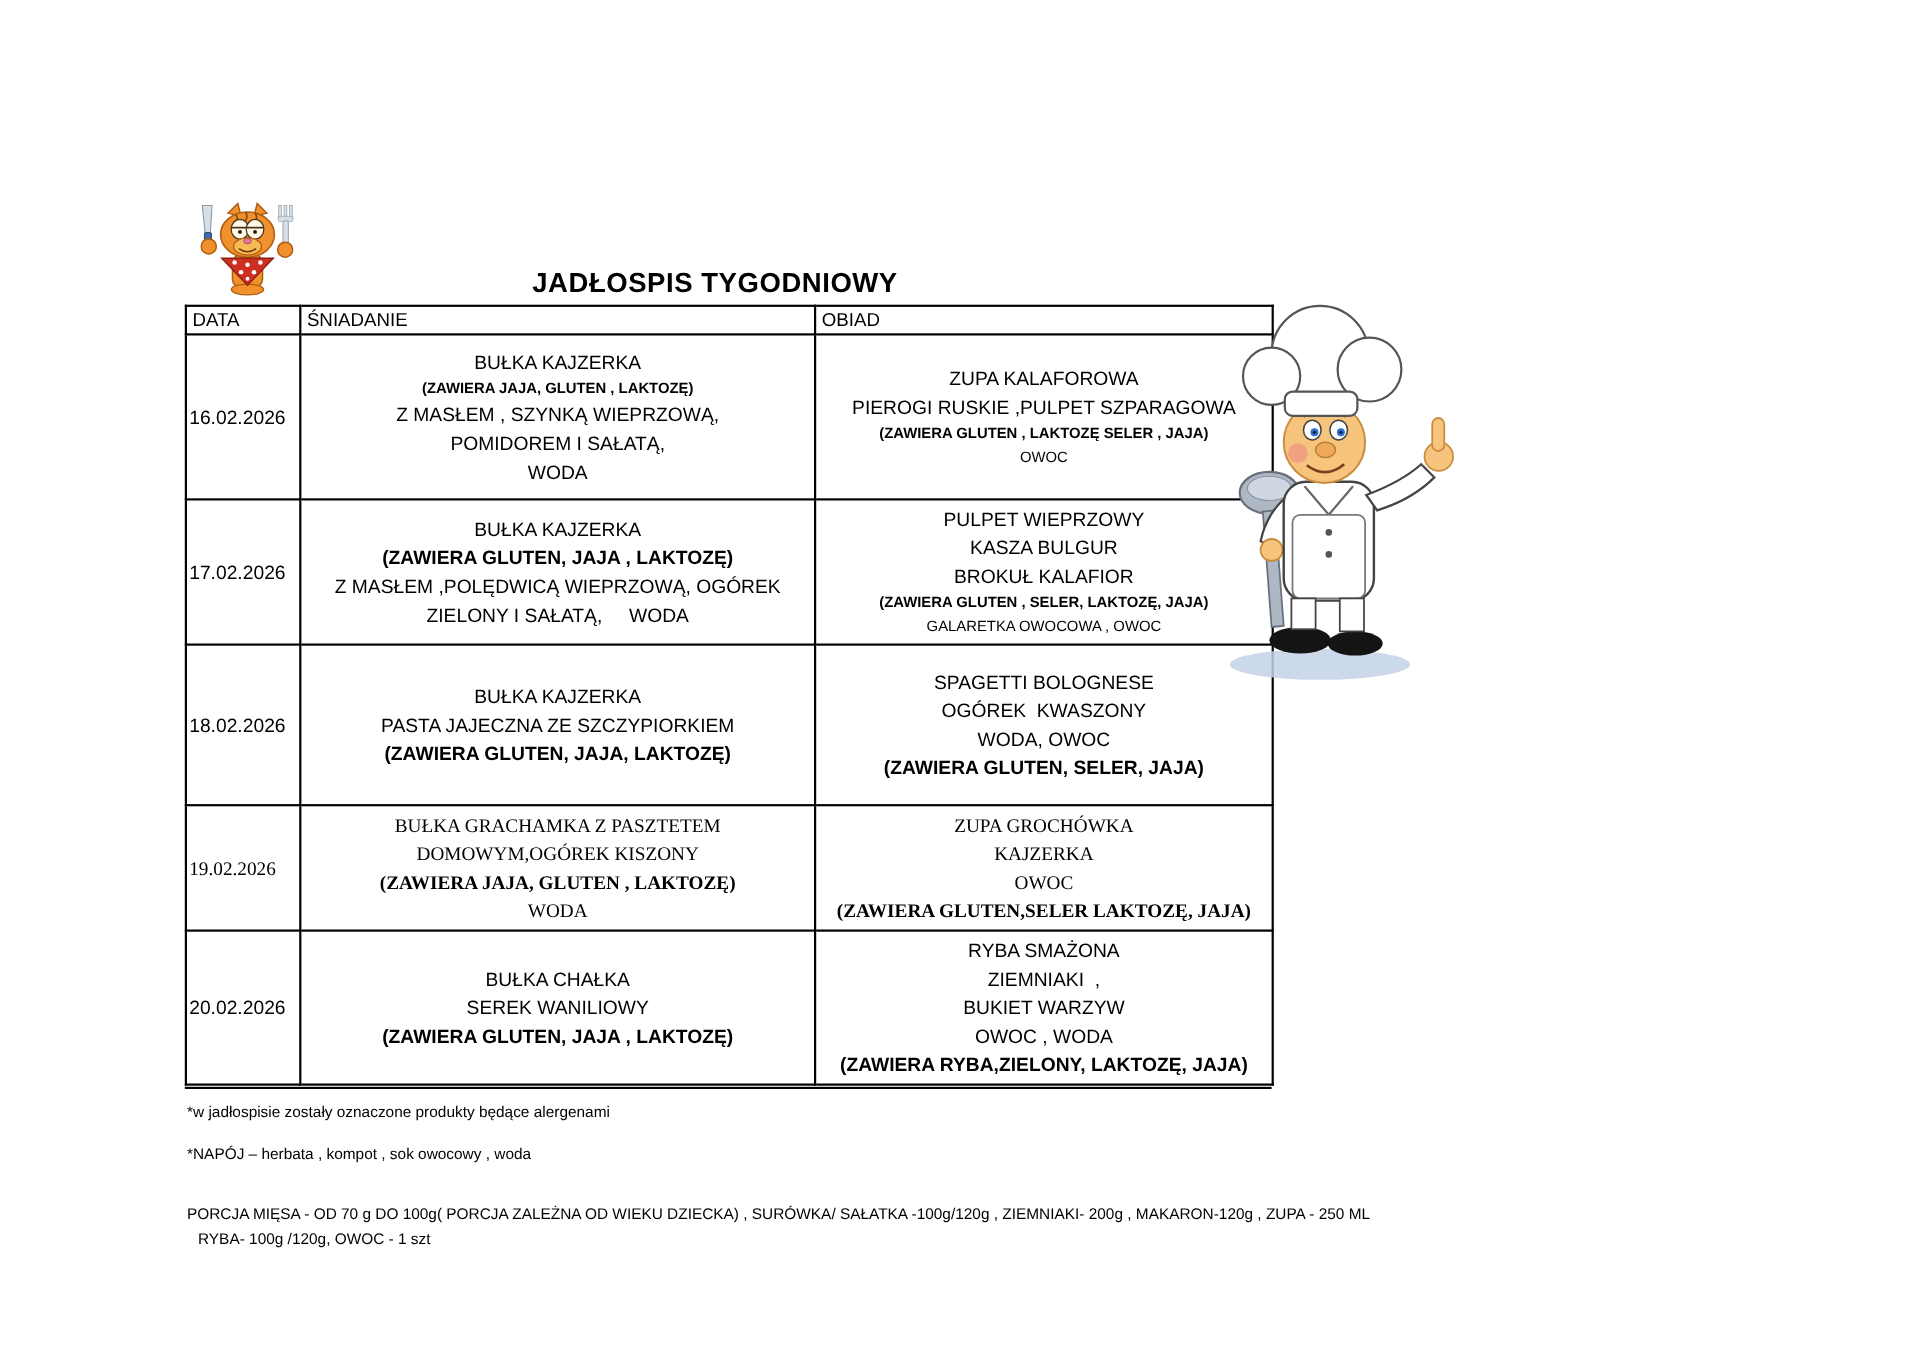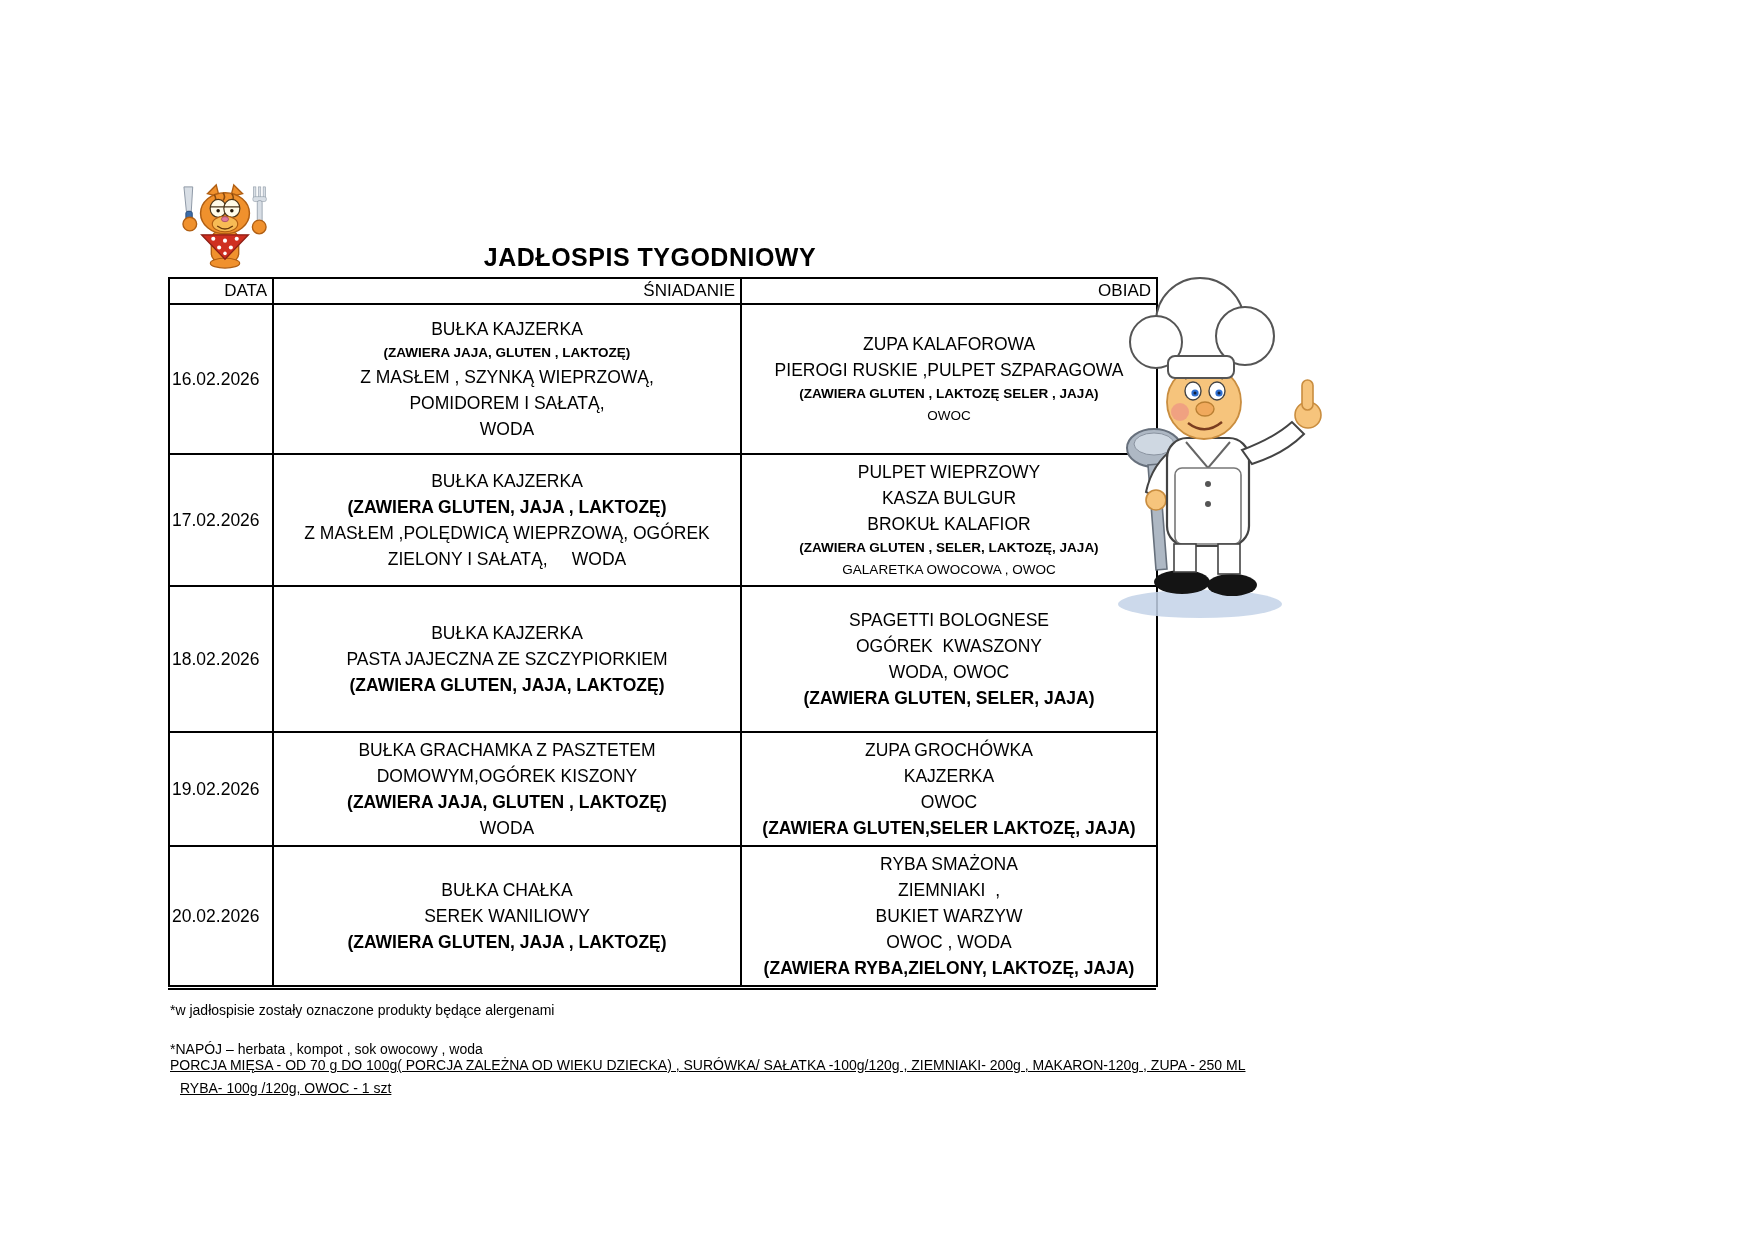--- a/index.html
+++ b/index.html
@@ -18,43 +18,43 @@
 
   table.menu {
     position: absolute; left: 168px; top: 277px; width: 988px;
     border-collapse: collapse; table-layout: fixed; background: #fff;
   }
   col.col-date { width: 104px; }
   col.col-breakfast { width: 468px; }
   col.col-lunch { width: 416px; }
   th, td { border: 2px solid #000; }
   thead th {
-    font-size: 17px; font-weight: 400; text-align: right;
+    font-size: 17px; font-weight: 400; text-align: left;
     padding: 2px 5px; height: 26px; vertical-align: middle;
   }
   td.date-cell { font-size: 17.5px; text-align: left; vertical-align: middle; padding: 2px; }
   td.meal-cell { text-align: center; vertical-align: middle; padding: 4px 6px; }
   tbody tr:nth-child(1) td { height: 150px; }
   tbody tr:nth-child(2) td { height: 131px; }
   tbody tr:nth-child(3) td { height: 146px; }
-  tbody tr:nth-child(4) td { height: 105px; }
+  tbody tr:nth-child(4) td { height: 105px; font-family: Liberation Serif, serif; }
   tbody tr:nth-child(5) td { height: 127px; }
 
   .line { white-space: pre-wrap; }
   .line-normal     { font-size: 17.5px; line-height: 26px; }
   .line-bold       { font-size: 17.5px; line-height: 26px; font-weight: 700; text-align: center; }
   .line-bold-small { font-size: 13.5px; line-height: 22px; font-weight: 700; }
   .line-small      { font-size: 13.5px; line-height: 22px; }
 
   .bottom-rule { position: absolute; left: 168px; top: 988px; width: 988px; height: 2px; background: #000; }
 
   .footnote { position: absolute; left: 170px; font-size: 14px; white-space: nowrap; }
   .fn1 { top: 1002px; }
   .fn2 { top: 1041px; }
-  .fn3 { top: 1054px; line-height: 23px; text-decoration: underline; }
+  .fn3 { top: 1092px; line-height: 23px; }
   .fn3 .line2 { margin-left: 10px; }
 
   .garfield { position: absolute; left: 170px; top: 182px; }
   .chef { position: absolute; left: 1112px; top: 272px; }
 </style>
 </head>
 <body>
 
 <div class="page">
 

